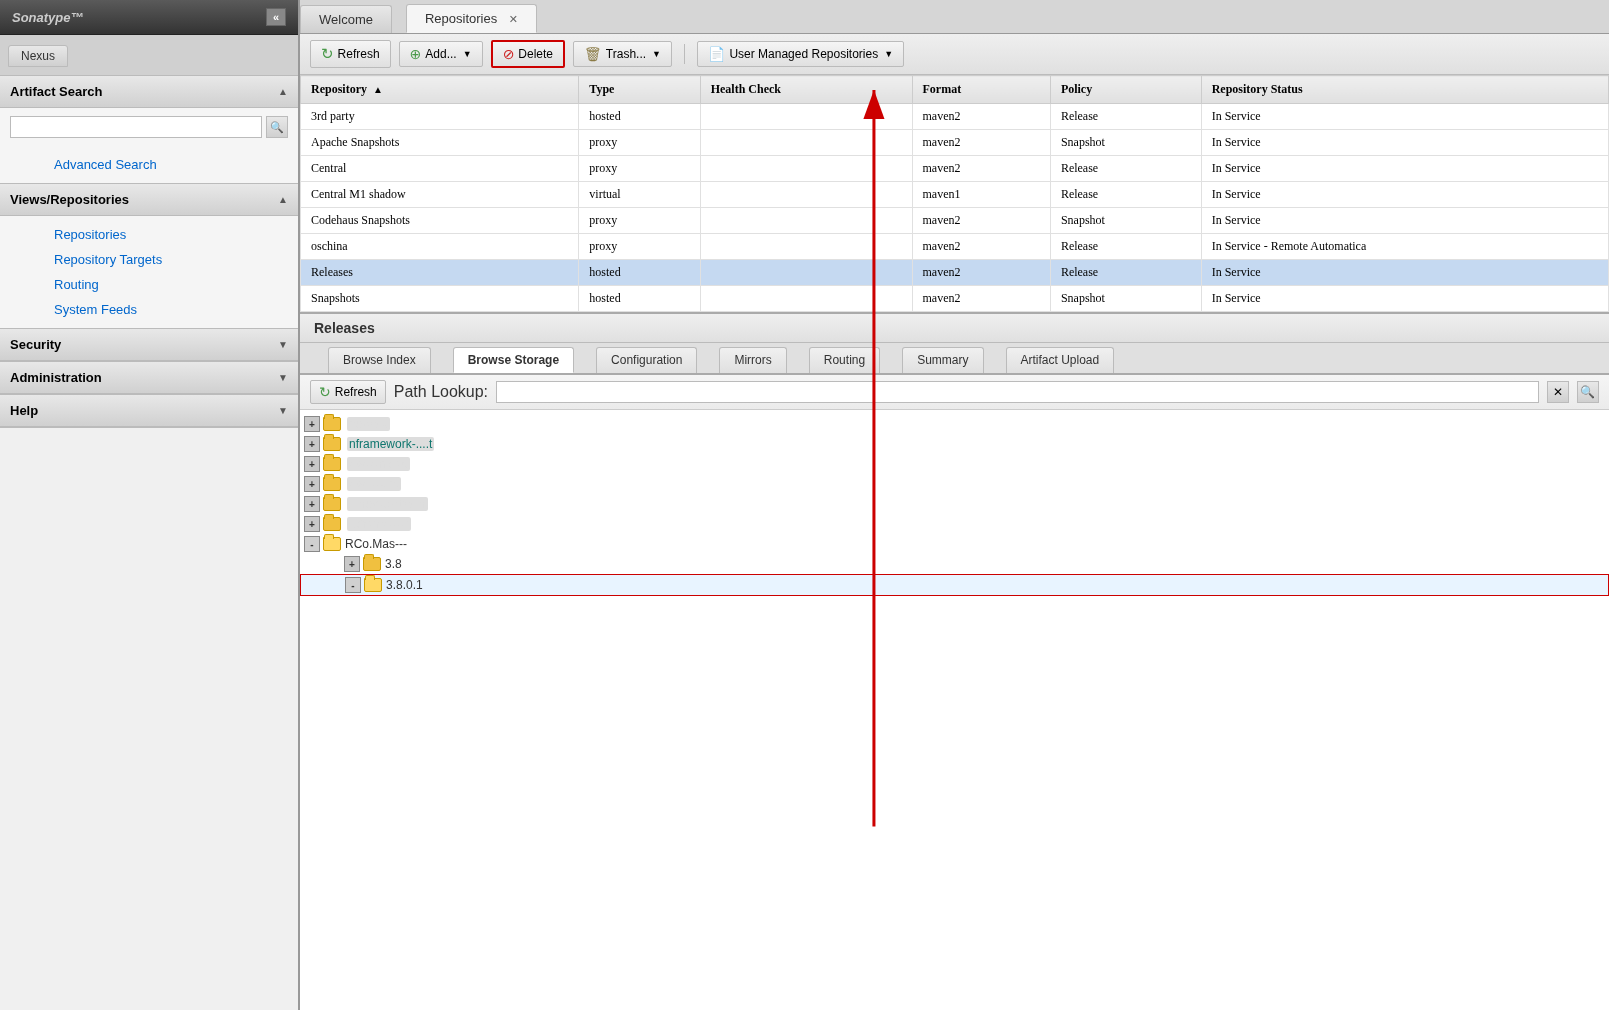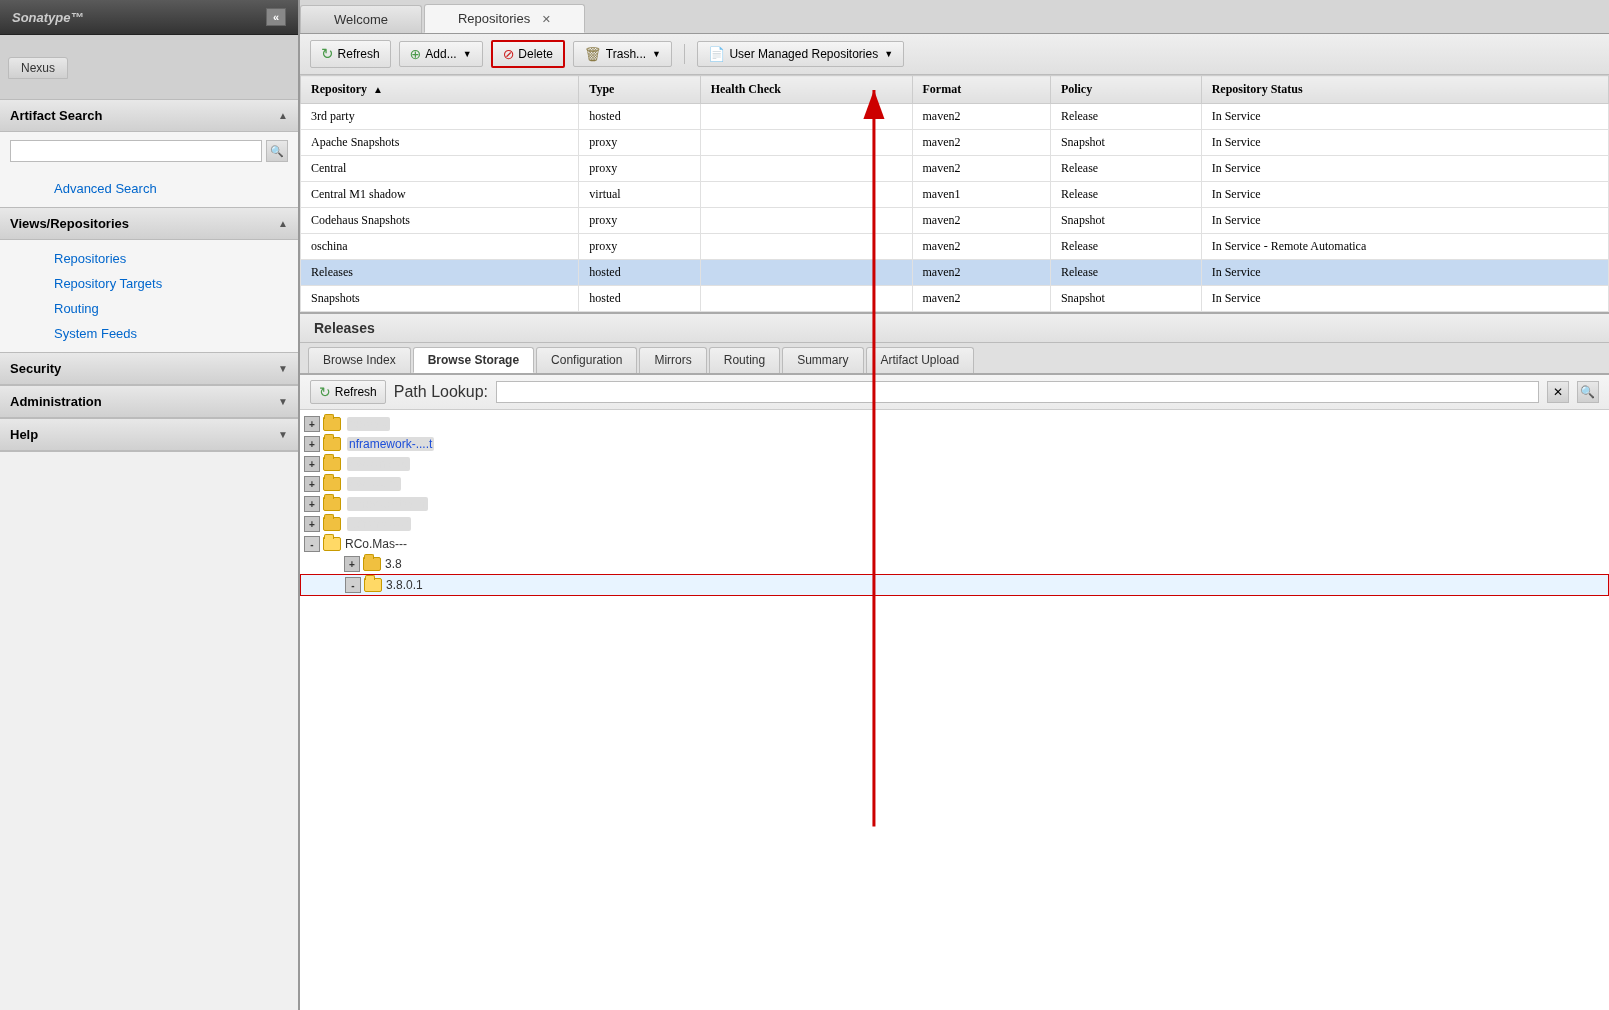--- a/index.html
+++ b/index.html
@@ -98,28 +98,28 @@
     
     .top-tabs {
       display: flex;
       background: #d6d6d6;
       border-bottom: 1px solid #999;
       align-items: flex-end;
       padding-top: 4px;
     }
 
     .top-tab {
-      padding: 6px 33px;
+      padding: 6px 18px;
       background: linear-gradient(to bottom, #e8e8e8, #d0d0d0);
       border: 1px solid #bbb;
       border-bottom: none;
       cursor: pointer;
       font-size: 13px;
       color: #333;
-      margin-right: 2px;
+      margin-right: 14px;
       border-radius: 3px 3px 0 0;
     }
 
     .top-tab.active {
       background: #f5f5f5;
       border-bottom: 1px solid #f5f5f5;
       z-index: 1;
     }
 
     .top-tab-close {
@@ -225,20 +225,21 @@
 
     .sub-tab {
       padding: 5px 14px;
       background: linear-gradient(to bottom, #f0f0f0, #e0e0e0);
       border: 1px solid #bbb;
       border-bottom: none;
       cursor: pointer;
       font-size: 12px;
       color: #333;
       border-radius: 3px 3px 0 0;
+      margin-left: 20px;
     }
 
     .sub-tab.active {
       background: #ffffff;
       font-weight: bold;
       border-bottom: 1px solid #fff;
     }
 
     
     .browse-toolbar {
@@ -413,21 +414,21 @@
 
 <div class="app-container">
 
   <div class="sidebar">
 
     <div class="nexus-brand">
       <span class="sonatype-logo">Sonatype™</span>
       <div class="sidebar-collapse-btn">«</div>
     </div>
 
-    <div style="background:#d0d0d0; padding:20px 8px; border-bottom:1px solid #bbb;">
+    <div style="background:#d0d0d0; padding:8px 8px; border-bottom:1px solid #bbb;">
       <span class="nexus-tab">Nexus</span>
     </div>
 
     <div class="sidebar-section">
       <div class="sidebar-section-header">
         <span>Artifact Search</span>
         <span class="toggle-icon">▲</span>
       </div>
       <div class="sidebar-search">
         <input type="text" style="flex: 1 1 0%; border: 1px solid rgb(187, 187, 187); padding: 3px 5px; font-size: 12px; height: 22px;">
@@ -648,21 +649,21 @@
 
         <div class="file-tree" id="file-tree">
         <div class="tree-item" style="padding-left: 4px;">
               <span class="tree-expand">+</span>
               <span class="folder-icon"></span>
               <span class="tree-label"><span style="background: rgb(221, 221, 221); color: rgb(221, 221, 221); border-radius: 2px; padding: 0px 2px; margin-left: 2px;">nework</span></span>
             </div>
             <div class="tree-item" style="padding-left: 4px;">
               <span class="tree-expand">+</span>
               <span class="folder-icon"></span>
-              <span class="tree-label"><span style="background: rgb(221, 221, 221); color: #1d4ed8; border-radius: 2px; padding: 0px 2px; margin-left: 2px;">nframework-....t</span></span>
+              <span class="tree-label"><span style="background: rgb(221, 221, 221); color: #0f766e; border-radius: 2px; padding: 0px 2px; margin-left: 2px;">nframework-....t</span></span>
             </div>
             <div class="tree-item" style="padding-left: 4px;">
               <span class="tree-expand">+</span>
               <span class="folder-icon"></span>
               <span class="tree-label"><span style="background: rgb(221, 221, 221); color: rgb(221, 221, 221); border-radius: 2px; padding: 0px 2px; margin-left: 2px;">ew--ynload</span></span>
             </div>
             <div class="tree-item" style="padding-left: 4px;">
               <span class="tree-expand">+</span>
               <span class="folder-icon"></span>
               <span class="tree-label"><span style="background: rgb(221, 221, 221); color: rgb(221, 221, 221); border-radius: 2px; padding: 0px 2px; margin-left: 2px;">ewc---ent</span></span>

